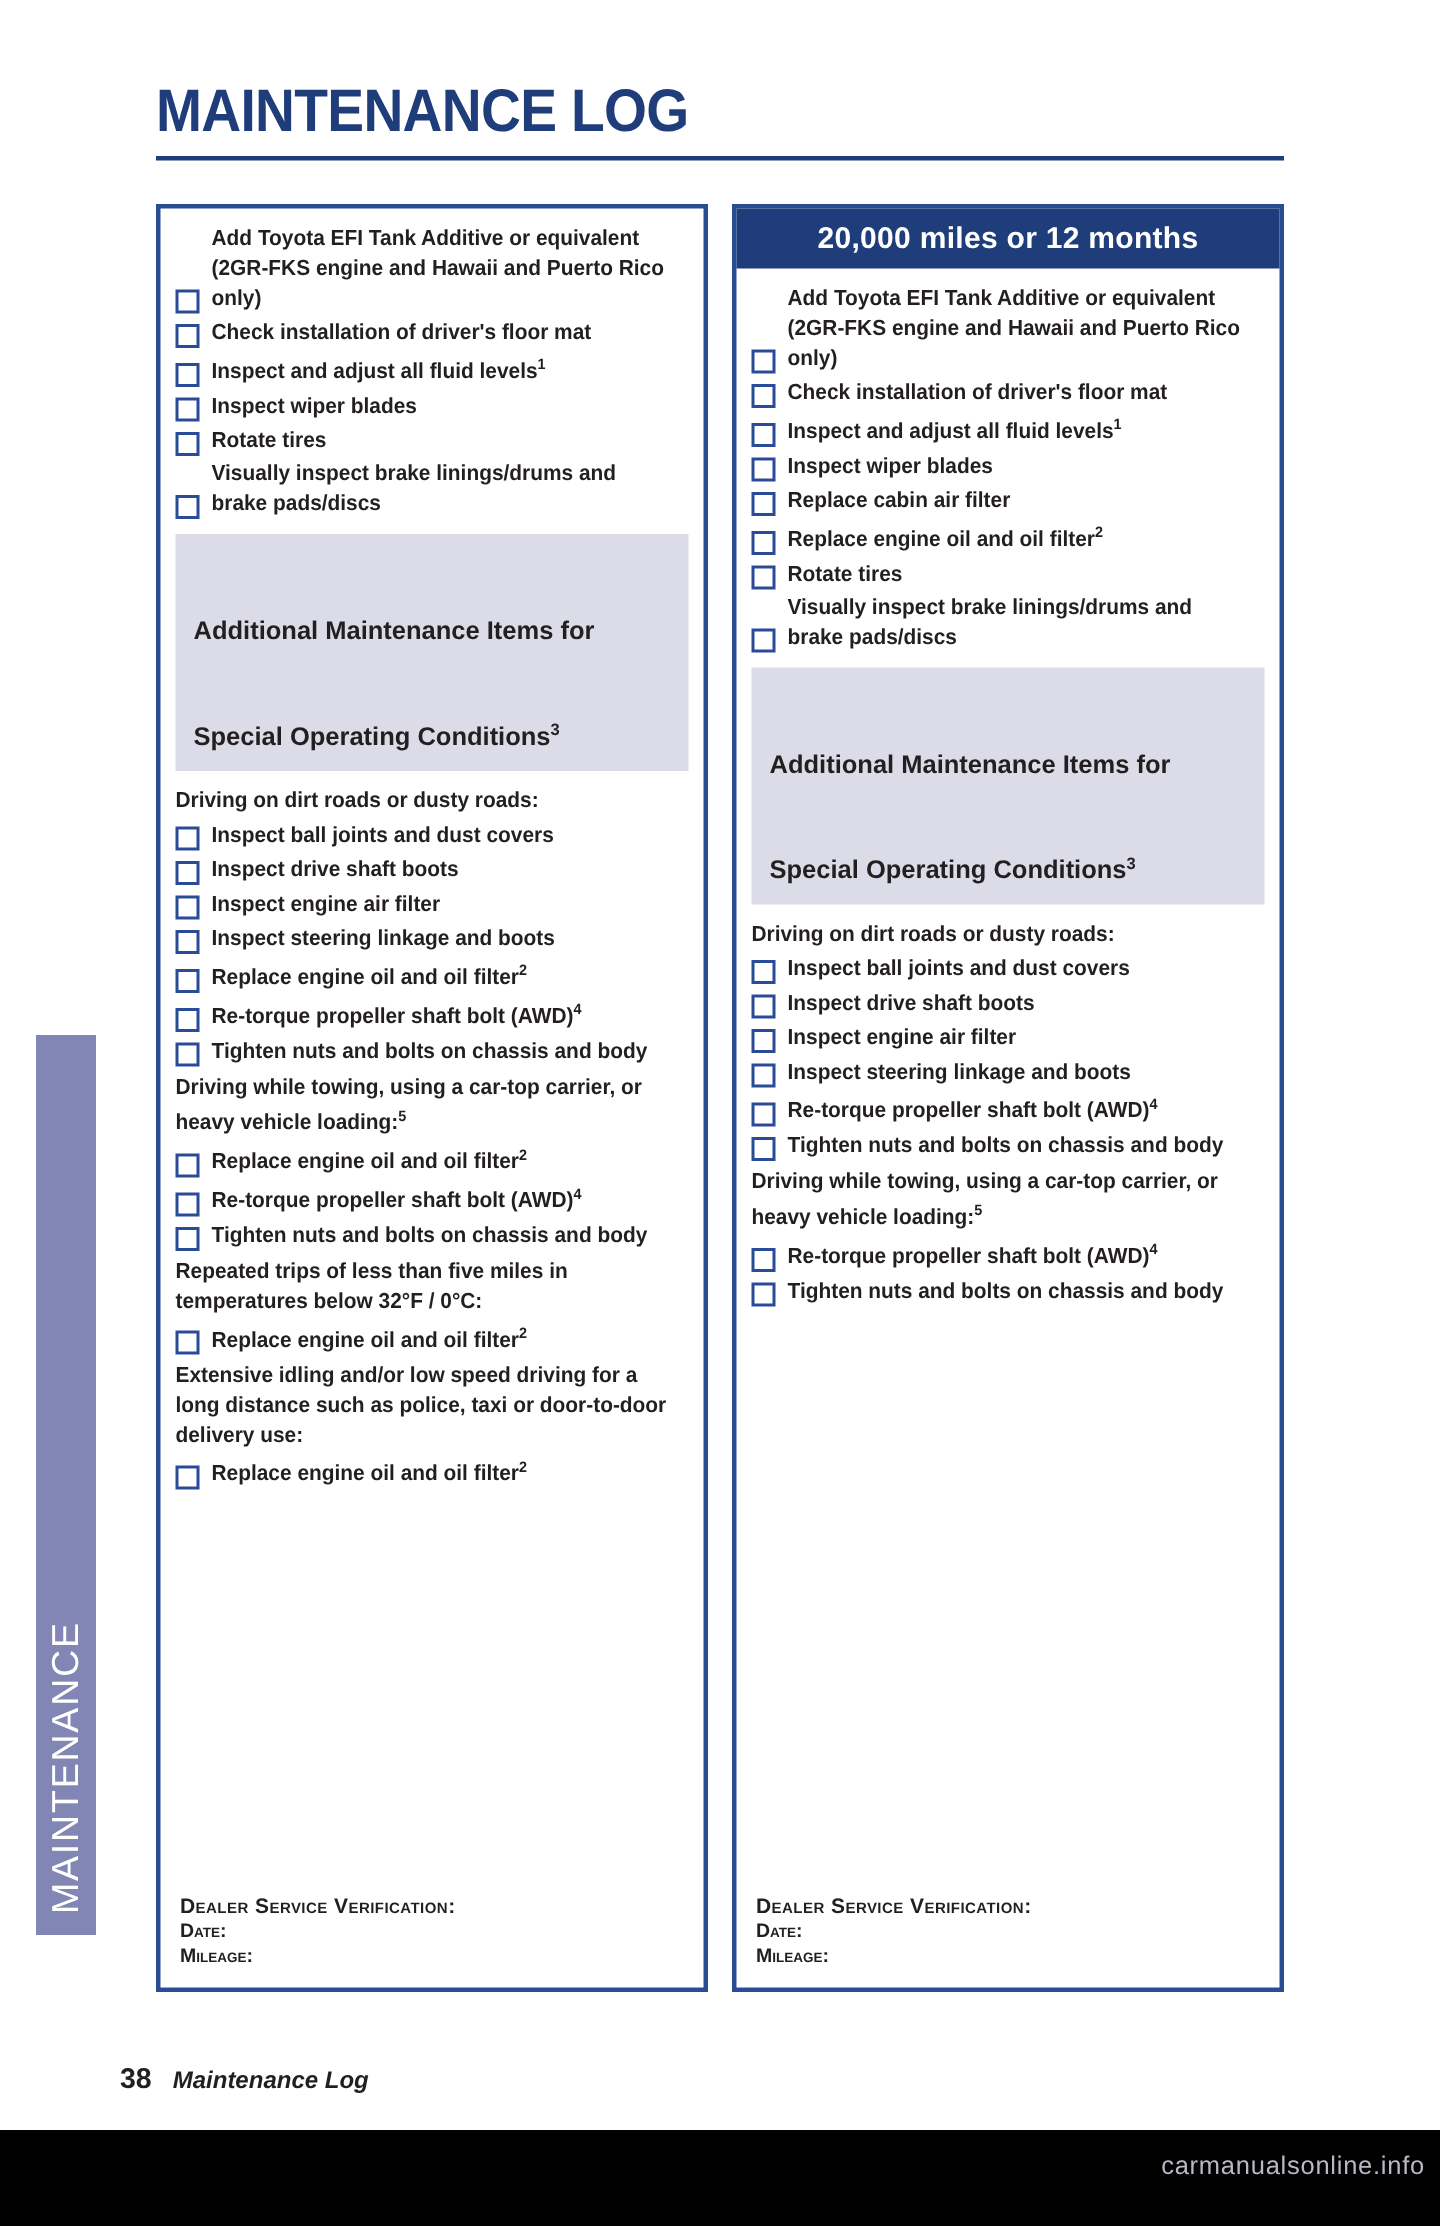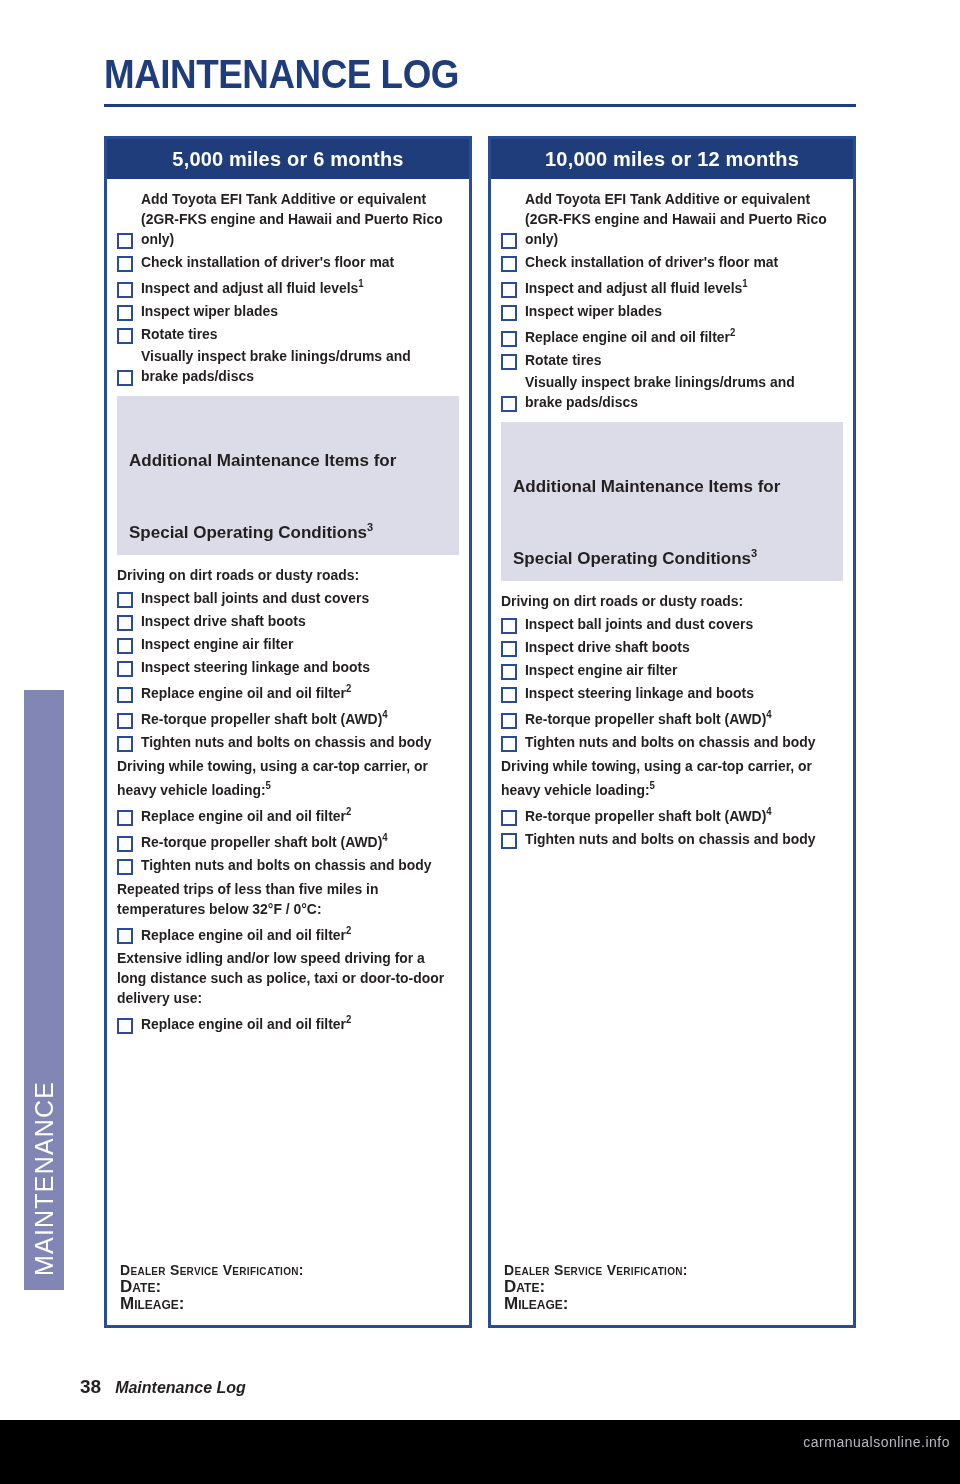--- a/index.html
+++ b/index.html
@@ -95,56 +95,55 @@
   
   .sig{
     position:absolute;left:13px;bottom:13px;width:330px;
   }
   .sig-title{
     font-size:14px;font-weight:bold;color:#231f20;
     font-variant:small-caps;
     letter-spacing:0.3px;
   }
   .sig-field{
-    font-size:17px;font-weight:bold;color:#231f20;
+    font-size:13px;font-weight:bold;color:#231f20;
     font-variant:small-caps;
     line-height:17px;
   }
   
   .footer{
     position:absolute;left:80px;top:1376px;
     display:flex;align-items:baseline;
   }
   .footer-num{
     font-size:19px;font-weight:bold;color:#231f20;
     margin-right:14px;
   }
   .footer-txt{
     font-size:16px;font-weight:bold;font-style:italic;color:#231f20;
   }
   
   .watermark{
     position:absolute;right:10px;top:1440px;
-    font-size:14px;color:#b9b9c4;letter-spacing:0.5px;
+    font-size:17px;color:#b9b9c4;letter-spacing:0.5px;
   }
 </style>
 </head>
 <body>
 
 <div class="page">
 
   <div class="side-tab">
     <div class="side-tab-label">MAINTENANCE</div>
   </div>
 
   <div class="page-title">MAINTENANCE LOG</div>
   <div class="title-rule"></div>
 
   <div class="col col-left">
-    <div class="col-head">5,000 miles or 6 months</div>
     <div class="col-body">
         <div class="item">
           <div class="cbox"></div>
           <div class="item-text">Add Toyota EFI Tank Additive or equivalent (2GR-FKS engine and Hawaii and Puerto Rico only)</div>
         </div>
         <div class="item">
           <div class="cbox"></div>
           <div class="item-text">Check installation of driver's floor mat</div>
         </div>
         <div class="item">
@@ -221,37 +220,41 @@
         </div>
       </div>
     <div class="sig">
       <div class="sig-title">Dealer Service Verification:</div>
       <div class="sig-field">Date:</div>
       <div class="sig-field">Mileage:</div>
     </div>
   </div>
 
   <div class="col col-right">
-    <div class="col-head">10,000 miles or 12 months</div>
+    <div class="col-head">20,000 miles or 12 months</div>
     <div class="col-body">
         <div class="item">
           <div class="cbox"></div>
           <div class="item-text">Add Toyota EFI Tank Additive or equivalent (2GR-FKS engine and Hawaii and Puerto Rico only)</div>
         </div>
         <div class="item">
           <div class="cbox"></div>
           <div class="item-text">Check installation of driver's floor mat</div>
         </div>
         <div class="item">
           <div class="cbox"></div>
           <div class="item-text">Inspect and adjust all fluid levels<sup>1</sup></div>
         </div>
         <div class="item">
           <div class="cbox"></div>
           <div class="item-text">Inspect wiper blades</div>
+        </div>
+        <div class="item">
+          <div class="cbox"></div>
+          <div class="item-text">Replace cabin air filter</div>
         </div>
         <div class="item">
           <div class="cbox"></div>
           <div class="item-text">Replace engine oil and oil filter<sup>2</sup></div>
         </div>
         <div class="item">
           <div class="cbox"></div>
           <div class="item-text">Rotate tires</div>
         </div>
         <div class="item">

